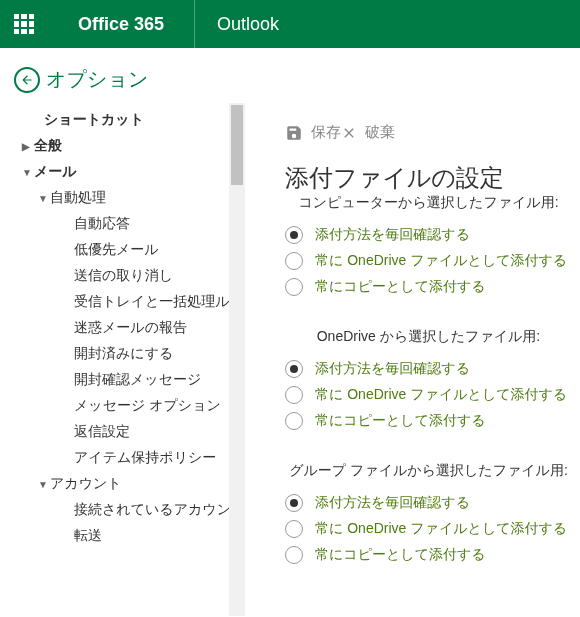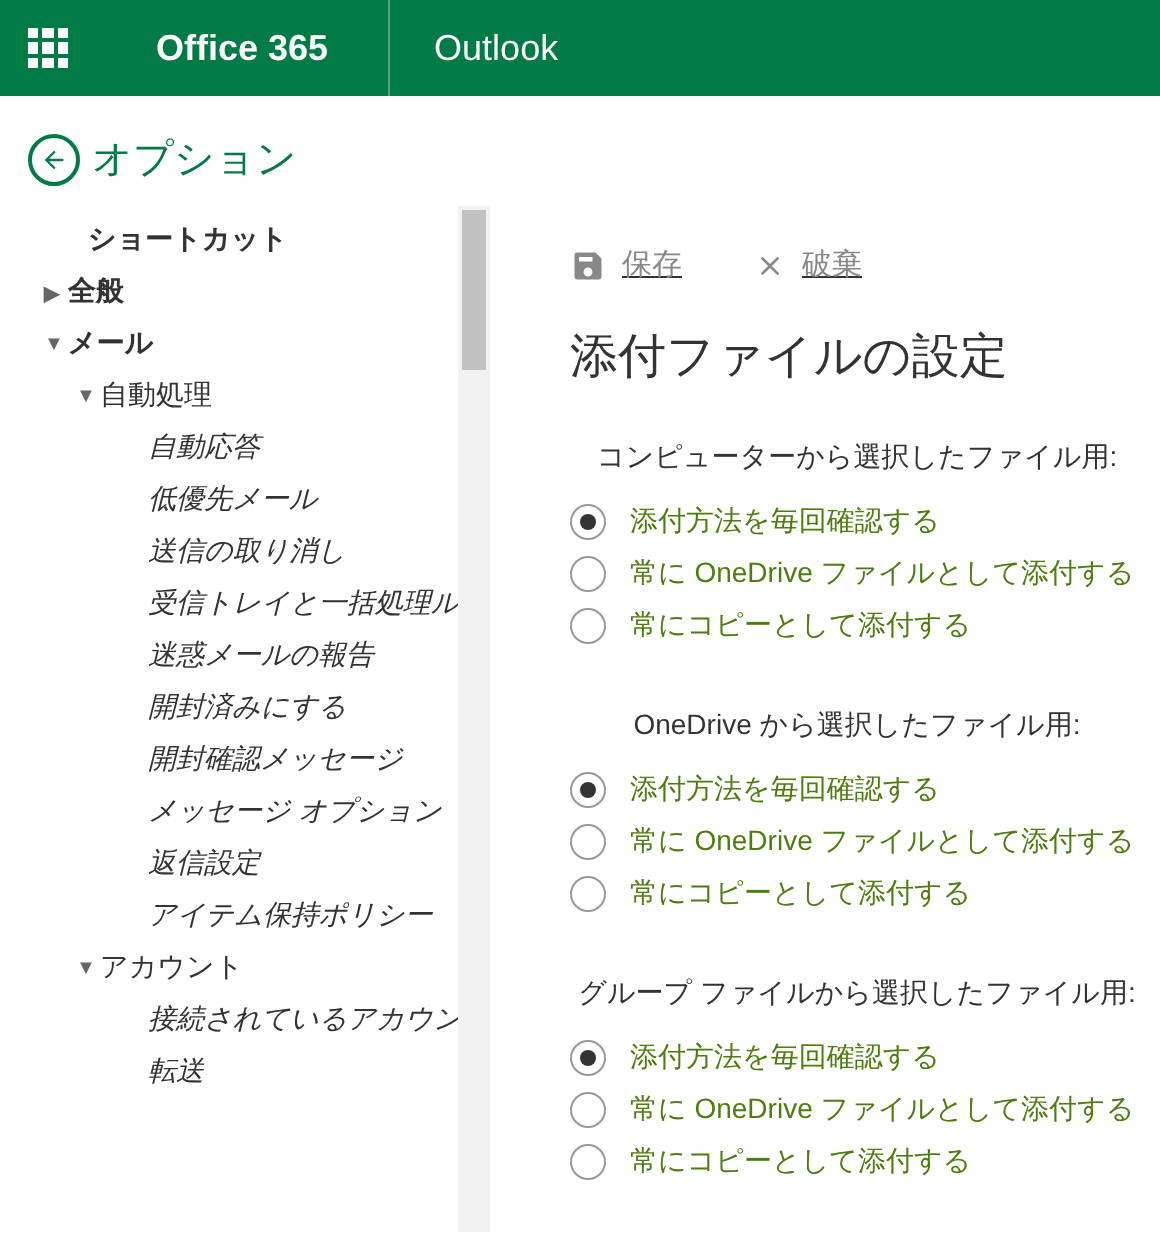--- a/index.html
+++ b/index.html
@@ -17,29 +17,29 @@
 .content { display:flex; height: calc(617px - 48px - 56px); }
 .sidebar-wrap { width: 245px; position:relative; display:flex; }
 .sidebar { flex:1; padding: 4px 0 4px 0; overflow:hidden; }
 .scrollbar { width:16px; background:#f1f1f1; position:relative; }
 .scrollbar-thumb { position:absolute; left:2px; right:2px; top:2px; height:80px; background:#c1c1c1; }
 .tree-item { padding: 4px 17px; cursor:pointer; white-space:nowrap; font-size:14px; color:#333; }
 .tree-item.bold { font-weight:600; }
 .lvl0 { padding-left: 44px; }
 .lvl1 { padding-left: 34px; position:relative; }
 .lvl2 { padding-left: 50px; position:relative; }
-.lvl3 { padding-left: 74px; font-style: italic; }
+.lvl3 { padding-left: 74px; }
 .caret { position:absolute; font-size:10px; color:#666; }
 .lvl1 .caret { left:22px; top:8px; }
 .lvl2 .caret { left:38px; top:8px; }
 .main { flex:1; padding: 20px 8px 0 40px; }
-.toolbar { display:flex; gap:36px; margin-bottom:20px;text-decoration:underline; }
+.toolbar { display:flex; margin-bottom:20px; }
 .tool-btn { display:flex; align-items:center; gap:8px; color:#888; cursor:pointer; font-size:15px; }
 .tool-btn svg { fill:#888; }
-.page-title { font-size:24px; font-weight:300; color:#333; margin-bottom:26px; }
+.page-title { font-size:24px; font-weight:300; color:#333; }
 .group { margin-bottom:28px; }
 .group-label { font-size:14px; color:#333; margin-bottom:10px;text-align:center; }
 .radio-row { display:flex; align-items:center; gap:12px; padding:4px 0; cursor:pointer; font-size:14px; color:#4d7c0f; }
 .radio { width:18px; height:18px; border:1px solid #999; border-radius:50%; display:flex; align-items:center; justify-content:center; flex-shrink:0; }
 .radio.checked::after { content:""; width:8px; height:8px; background:#333; border-radius:50%; }
 </style>
 </head>
 <body>
 
 <div class="header">

